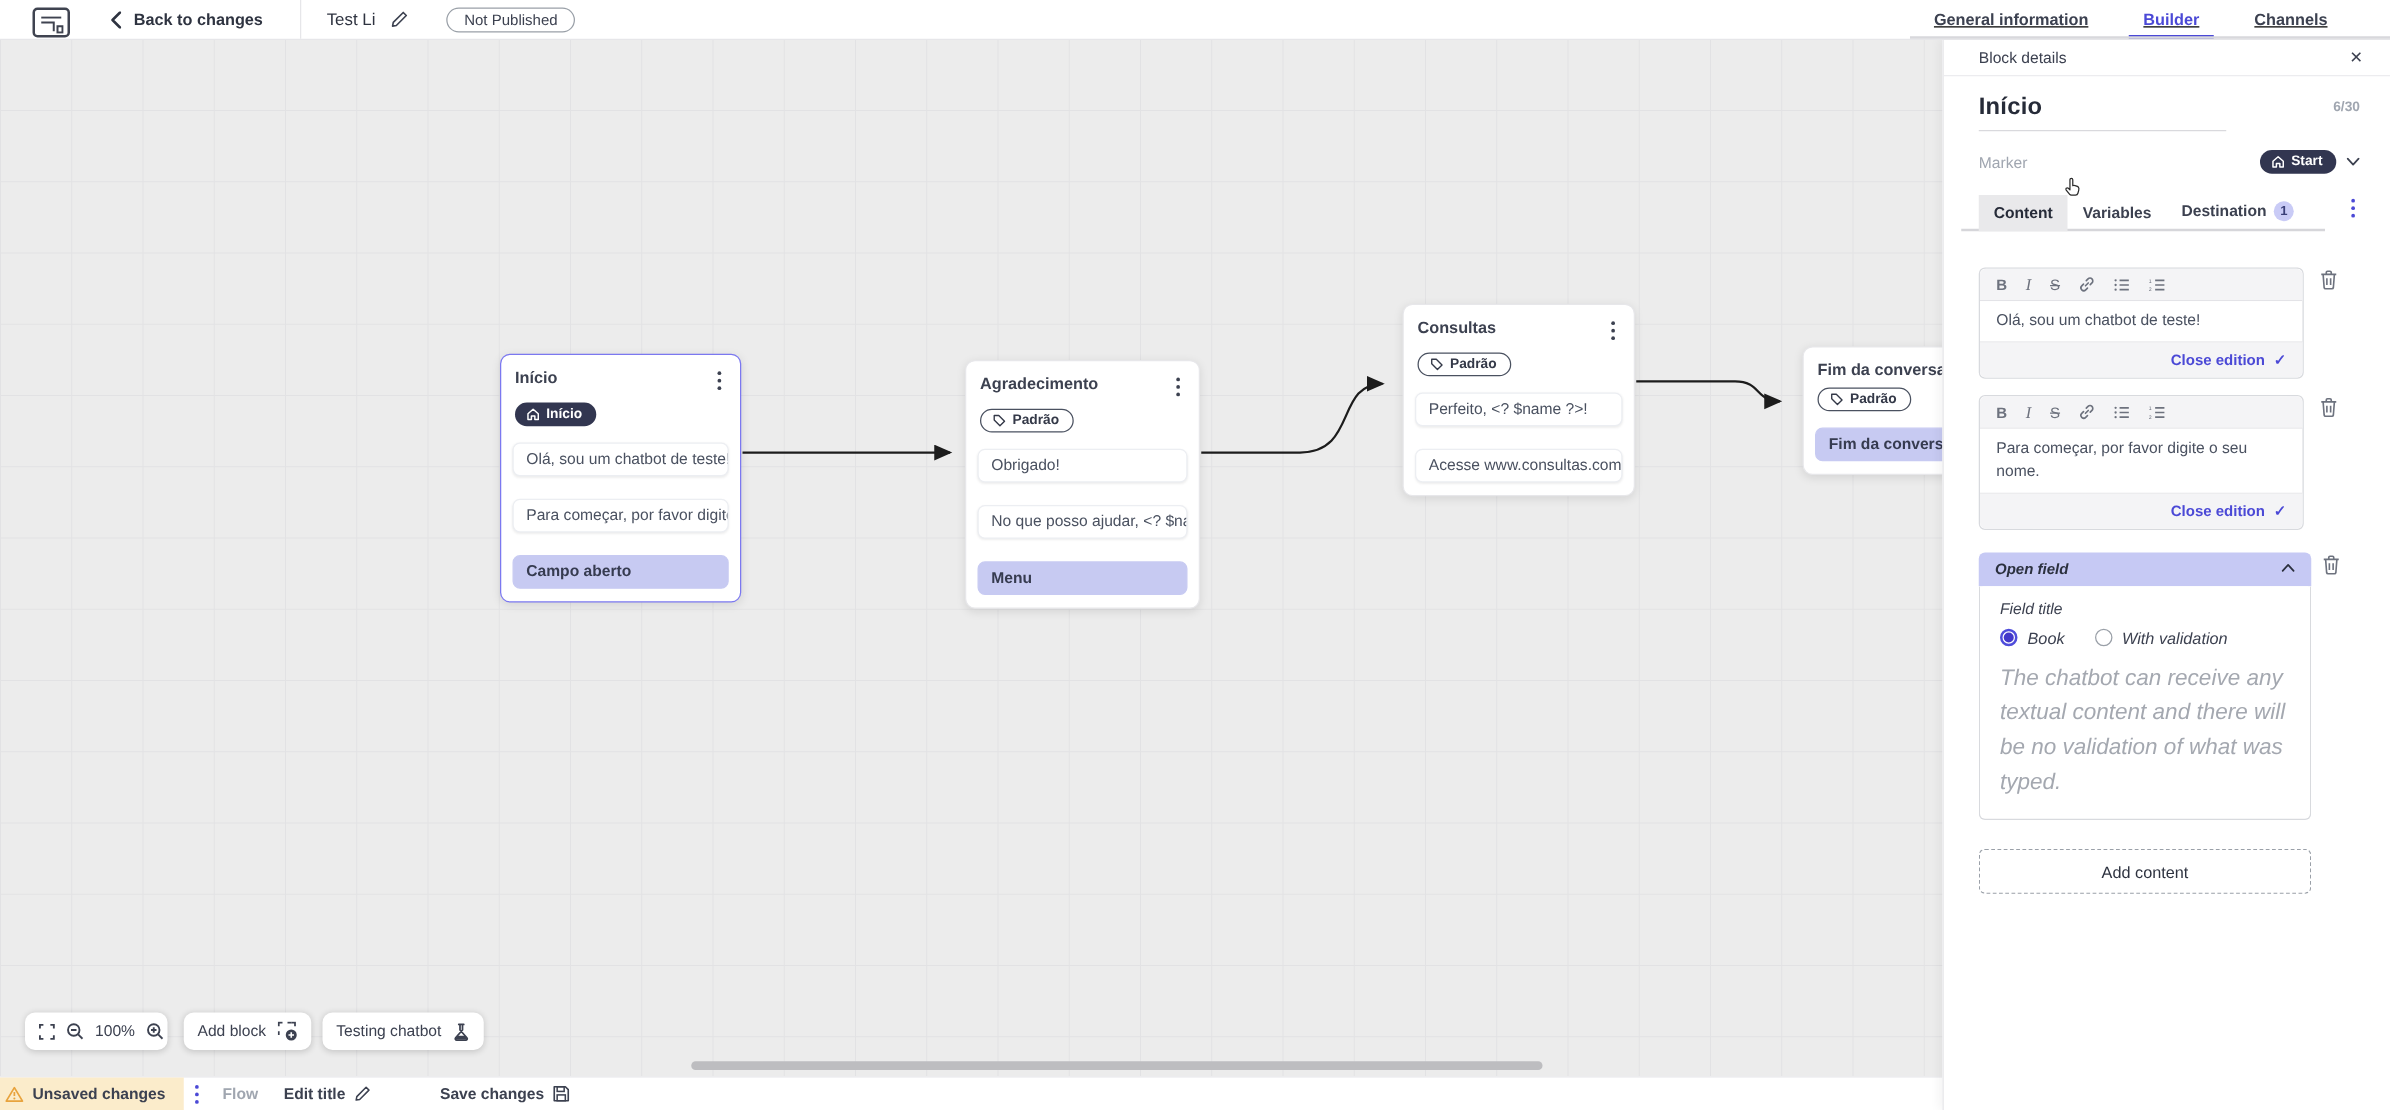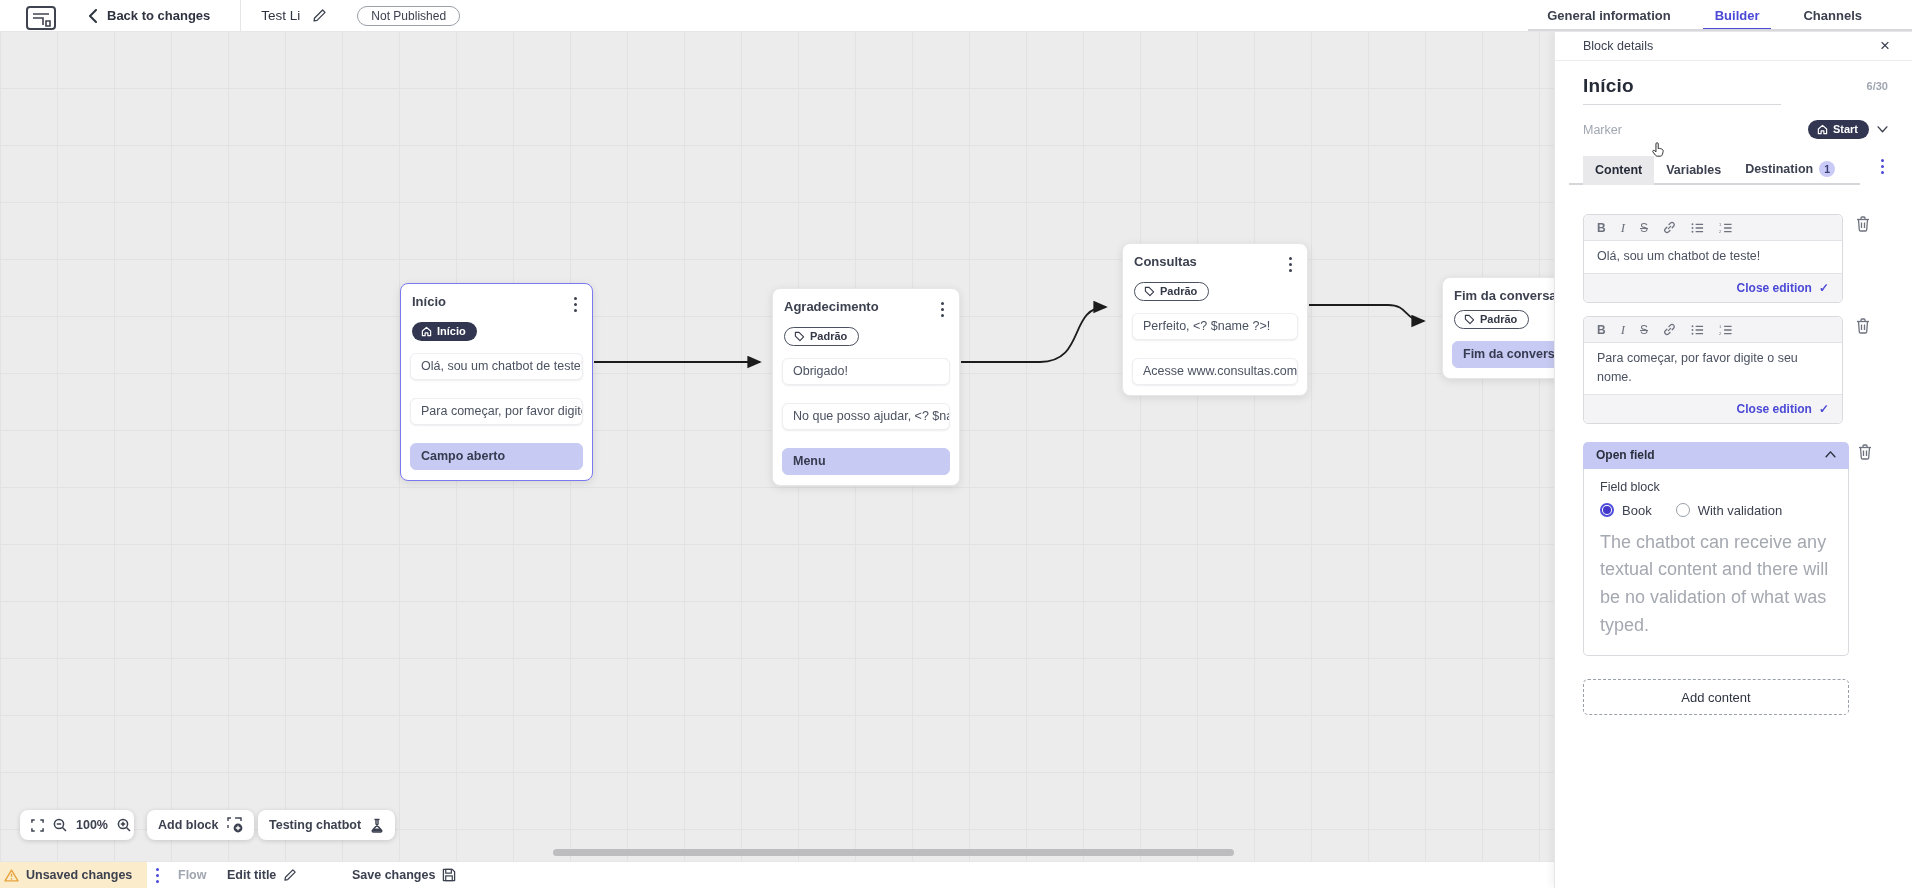--- a/index.html
+++ b/index.html
@@ -9,21 +9,21 @@
   
   .topbar{position:absolute;top:0;left:0;width:1912px;height:31px;background:#fff;border-bottom:1px solid #e6e6e9;display:flex;align-items:center;z-index:40;}
   .logo{width:30px;height:24px;border:2px solid #3f4350;border-radius:4px;margin:4px 0 0 26px;box-sizing:border-box;display:flex;align-items:flex-end;justify-content:center;overflow:hidden;}
   .logo svg{display:block;margin-bottom:1px;}
   .back-chevron{margin-left:32px;display:flex;align-items:center;cursor:pointer;}
   .back-label{margin-left:10px;font-size:13px;font-weight:700;color:#2e3340;cursor:pointer;}
   .tb-divider{width:1px;height:31px;background:#e6e6e9;margin-left:30px;}
   .bot-title{margin-left:20px;font-size:13.5px;color:#2e3340;}
   .pencil-btn{margin-left:12px;display:flex;align-items:center;cursor:pointer;}
   .status-pill{margin-left:30px;border:1px solid #9aa0a8;border-radius:999px;padding:2px 13px;font-size:12px;color:#3c4150;}
-  .tb-tabs{margin-left:auto;margin-right:50px;display:flex;align-items:center;gap:44px;height:100%;}
+  .tb-tabs{margin-left:auto;margin-right:50px;display:flex;align-items:center;gap:44px;height:100%;text-decoration:underline;}
   .tb-tab{font-size:13px;font-weight:700;color:#3c4150;height:100%;display:flex;align-items:center;position:relative;cursor:pointer;}
   .tb-tab.active{color:#4b49d6;}
   .tb-tab.active::after{content:"";position:absolute;left:-12px;right:-12px;bottom:0;height:3px;background:#4b49d6;}
   .tabs-underline{position:absolute;top:29px;right:0;width:384px;height:2px;background:#d8d8dc;}
 
   
   .canvas{position:absolute;top:31px;left:0;width:1554px;height:830px;overflow:hidden;background-color:#ececec;
     background-image:linear-gradient(to right,#e2e2e4 1px,transparent 1px),linear-gradient(to bottom,#e2e2e4 1px,transparent 1px);
     background-size:57px 57px;}
   .wires{position:absolute;left:0;top:0;pointer-events:none;}
@@ -35,21 +35,21 @@
   .kebab{display:flex;flex-direction:column;gap:3px;padding:3px 4px;cursor:pointer;}
   .kebab i{width:3px;height:3px;border-radius:50%;background:#3c4150;display:block;}
   .kebab.indigo i{background:#4b49d6;}
   .node-badge-row{margin-top:7px;padding:0 2px;}
   .badge-dark{background:#323650;color:#fff;border-radius:999px;font-size:11px;font-weight:700;padding:3px 11px 4px 9px;display:inline-flex;align-items:center;gap:5px;}
   .badge-outline{border:1px solid #4a5160;color:#343948;border-radius:999px;font-size:11px;font-weight:700;padding:2px 11px 3px 9px;display:inline-flex;align-items:center;gap:5px;background:#fff;}
   .node-items{margin-top:12px;display:flex;flex-direction:column;gap:18px;}
   .node-item{background:#fff;border:1px solid #eceef2;box-shadow:0 1px 2px rgba(0,0,0,.07);border-radius:6px;padding:5px 10px 6px;font-size:12.5px;color:#4a5160;white-space:nowrap;overflow:hidden;}
   .node-item.action{background:#c7caf2;border-color:#c7caf2;color:#363b50;font-weight:700;box-shadow:none;}
 
-  .float-card{position:absolute;top:779px;height:30px;background:#fff;border-radius:8px;box-shadow:0 1px 5px rgba(0,0,0,.16);display:flex;align-items:center;gap:9px;padding:0 11px;font-size:12.5px;font-weight:700;color:#3c4150;box-sizing:border-box;cursor:pointer;}
+  .float-card{position:absolute;top:779px;height:30px;background:#fff;border-radius:8px;box-shadow:0 1px 5px rgba(0,0,0,.16);display:flex;align-items:center;gap:9px;padding:0 11px;font-size:12.5px;font-weight:400;color:#3c4150;box-sizing:border-box;cursor:pointer;}
   .hscroll{position:absolute;left:553px;top:818px;width:681px;height:7px;border-radius:4px;background:#bdbdc0;cursor:pointer;}
 
   
   .statusbar{position:absolute;left:0;top:861px;width:1554px;height:27px;background:#fff;border-top:1px solid #e6e6e9;z-index:30;font-size:12.5px;font-weight:700;color:#3c4150;box-sizing:border-box;}
   .sb-item{position:absolute;top:0;height:26px;display:flex;align-items:center;gap:7px;cursor:pointer;}
   .sb-unsaved{left:0;width:147px;background:#fbeccb;padding-left:4px;box-sizing:border-box;cursor:default;}
   .sb-flow{left:178px;color:#a0a6b0;}
   .sb-edit{left:227px;}
   .sb-save{left:352px;}
   .sb-kebab{left:152px;}
@@ -81,21 +81,21 @@
   .ed-toolbar{height:25px;background:#f4f4f6;border-bottom:1px solid #e3e3e7;border-radius:5px 5px 0 0;display:flex;align-items:center;gap:15px;padding:0 13px;color:#6d727e;}
   .ed-ic{font-size:12px;cursor:pointer;display:flex;align-items:center;}
   .ed-ic.b{font-weight:700;}
   .ed-ic.i{font-family:"Liberation Serif",serif;font-style:italic;font-size:13px;}
   .ed-ic.s{text-decoration:line-through;}
   .ed-content{padding:6px 13px 7px;font-size:12.5px;color:#4a5160;line-height:1.5;min-height:19px;}
   .ed-footer{background:#f4f4f6;border-top:1px solid #e3e3e7;border-radius:0 0 5px 5px;padding:7px 13px;display:flex;justify-content:flex-end;align-items:center;gap:7px;color:#4b49d6;font-size:12px;font-weight:700;cursor:pointer;}
   .trash{margin-top:2px;cursor:pointer;flex:0 0 auto;}
 
   .openfield-row{display:flex;align-items:flex-start;gap:9px;margin-top:18px;}
-  .openfield{flex:0 0 266px;box-sizing:border-box;}
+  .openfield{flex:0 0 266px;box-sizing:border-box;font-style:italic;}
   .of-header{background:#c6c9f4;border-radius:5px 5px 0 0;padding:6px 13px 7px;font-size:12px;font-weight:700;color:#2b303e;display:flex;justify-content:space-between;align-items:center;cursor:pointer;}
   .of-body{border:1px solid #d8dade;border-top:none;border-radius:0 0 5px 5px;background:#fff;padding:11px 16px 15px;}
   .of-fieldtype{font-size:12.5px;color:#3c4150;}
   .of-radios{display:flex;align-items:center;gap:24px;margin-top:9px;}
   .radio-opt{display:flex;align-items:center;gap:8px;cursor:pointer;font-size:13px;color:#3c4150;}
   .radio{width:14px;height:14px;border-radius:50%;box-sizing:border-box;position:relative;}
   .radio.on{border:2px solid #4f4ddb;}
   .radio.on::after{content:"";position:absolute;inset:1px;border-radius:50%;background:#4338ca;}
   .radio.off{border:1.5px solid #9aa0a8;}
   .of-help{margin-top:11px;font-size:18px;color:#a4a8b0;line-height:1.55;max-width:232px;}
@@ -495,21 +495,21 @@
         <div class="openfield">
           <div class="of-header">
             <span>Open field</span>
             <span style="display:flex;">
               <svg width="11" height="7" viewBox="0 0 12 8">
                   <path d="M1 6.5 L6 1 L11 6.5" fill="none" stroke="#2b303e" stroke-width="1.6" stroke-linecap="round" stroke-linejoin="round"></path>
                 </svg>
             </span>
           </div>
           <div class="of-body">
-            <div class="of-fieldtype">Field block</div>
+            <div class="of-fieldtype">Field title</div>
             <div class="of-radios">
               <span class="radio-opt">
                 <span class="radio on"></span>
                 <span>Book</span>
               </span>
               <span class="radio-opt">
                 <span class="radio off"></span>
                 <span>With validation</span>
               </span>
             </div>

